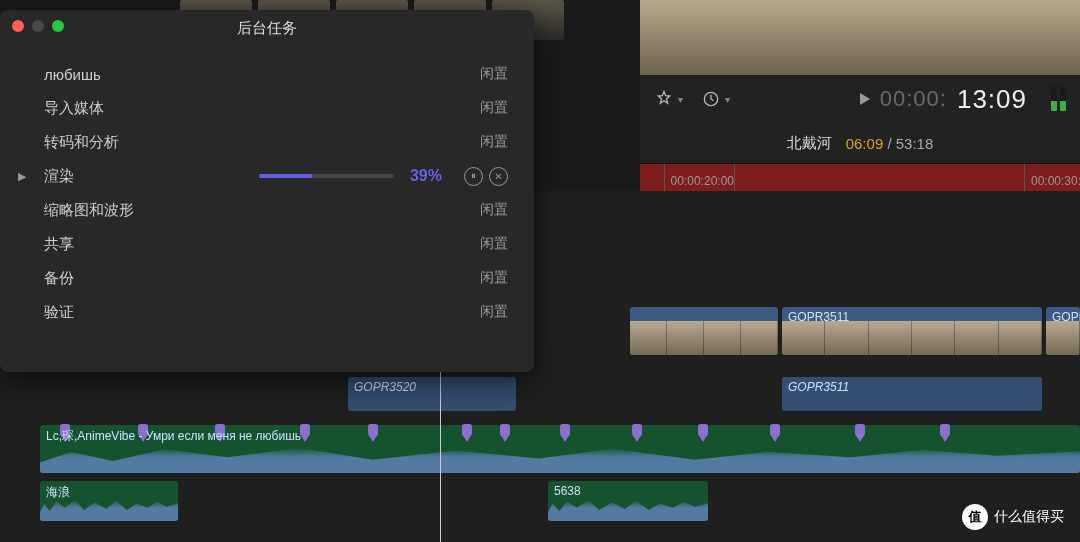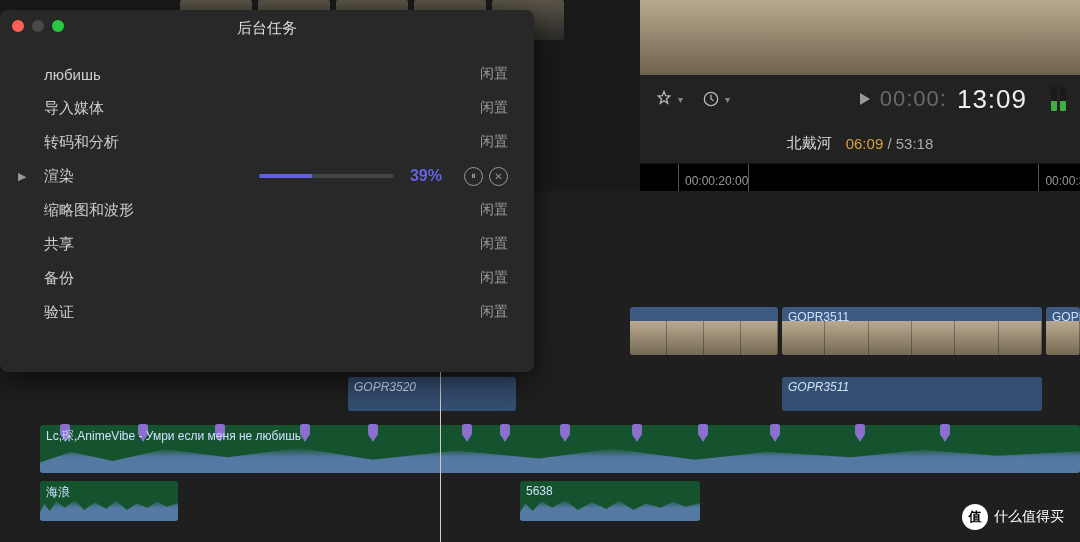--- a/index.html
+++ b/index.html
@@ -22,21 +22,21 @@
   .tc-white { color: #eee; font-size: 26px; letter-spacing: 1px; font-weight: 300; }
   .meters { display: flex; gap: 3px; margin-left: 14px; }
   .meter { width: 6px; height: 24px; background: #1a1a1a; border-radius: 1px; position: relative; overflow: hidden; }
   .meter::after { content:''; position:absolute; bottom:0; left:0; right:0; height:40%; background:#3fae3f; }
 
   .project-row { position: absolute; top: 123px; left: 640px; right: 0; height: 40px; background: #222; display: flex; align-items: center; justify-content: center; gap: 14px; font-size: 15px; }
   .proj-name { color: #ddd; }
   .proj-cur { color: #d8a23a; text-align: right; }
   .proj-total { color: #aaa; }
 
-  .ruler { position: absolute; top: 163px; left: 640px; right: 0; height: 36px; background: #000000; border-top: 1px solid #111; border-bottom: 1px solid #111; display: flex; color: #999; font-size: 12px; }
+  .ruler { position: absolute; top: 163px; left: 640px; right: 0; height: 36px; background: #7f1d1d; border-top: 1px solid #111; border-bottom: 1px solid #111; display: flex; color: #999; font-size: 12px; justify-content: center; }
   .ruler-seg { flex: 1; border-left: 1px solid #555; padding-left: 6px; display: flex; align-items: center; }
 
   
   .timeline { position: absolute; top: 191px; left: 0; right: 0; bottom: 0; background: #1f1f1f; }
   .track { position: absolute; left: 0; right: 0; height: 50px; }
   .clip { position: absolute; top: 0; height: 100%; border-radius: 3px; overflow: hidden; font-size: 12px; color: #cfe0ff; }
   .clip-label { position: absolute; top: 3px; left: 6px; z-index: 2; }
   .clip-video { background:#3d5a82; }
   .clip-video .filmstrip { position:absolute; top:14px; left:0; right:0; bottom:0; display:flex; }
   .clip-video .frame { flex:1; background:linear-gradient(#baa990,#756a53); border-right:1px solid rgba(0,0,0,0.3); }
@@ -170,21 +170,21 @@
       <span class="clip-label">Lc,琛,AnimeVibe - Умри если меня не любишь</span>
       <div class="wave"></div>
     </div>
   </div>
 
   <div class="track" style="top:290px;height:40px">
     <div class="clip clip-audio" style="left:40px;width:138px">
       <span class="clip-label">海浪</span>
       <div class="wave"></div>
     </div>
-    <div class="clip clip-audio" style="left:520px;width:180px">
+    <div class="clip clip-audio" style="left:548px;width:160px">
       <span class="clip-label">5638</span>
       <div class="wave"></div>
     </div>
   </div>
 </div>
 
 <div class="marker" style="left:60px;top:424px"></div>
 <div class="marker" style="left:138px;top:424px"></div>
 <div class="marker" style="left:215px;top:424px"></div>
 <div class="marker" style="left:300px;top:424px"></div>

